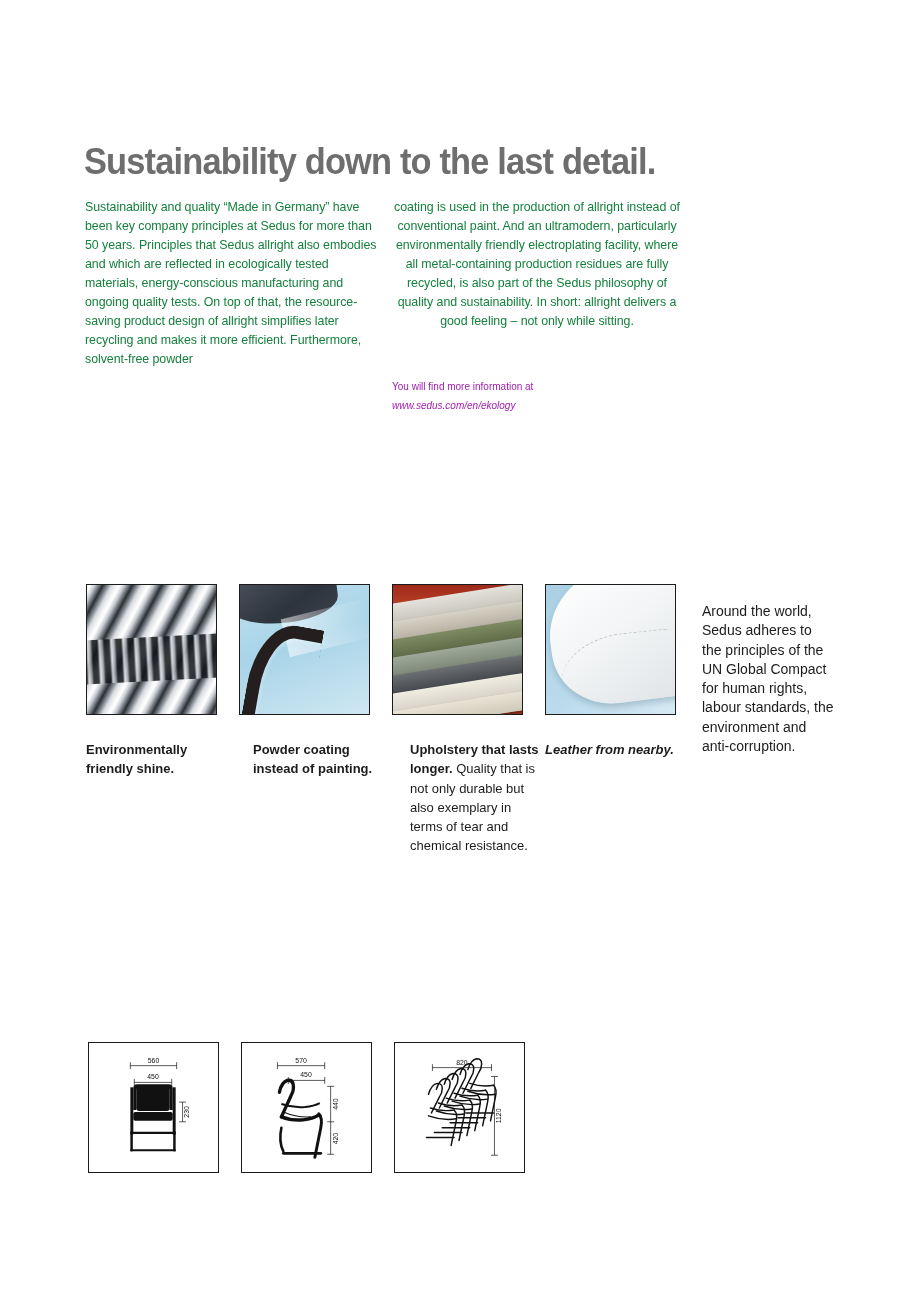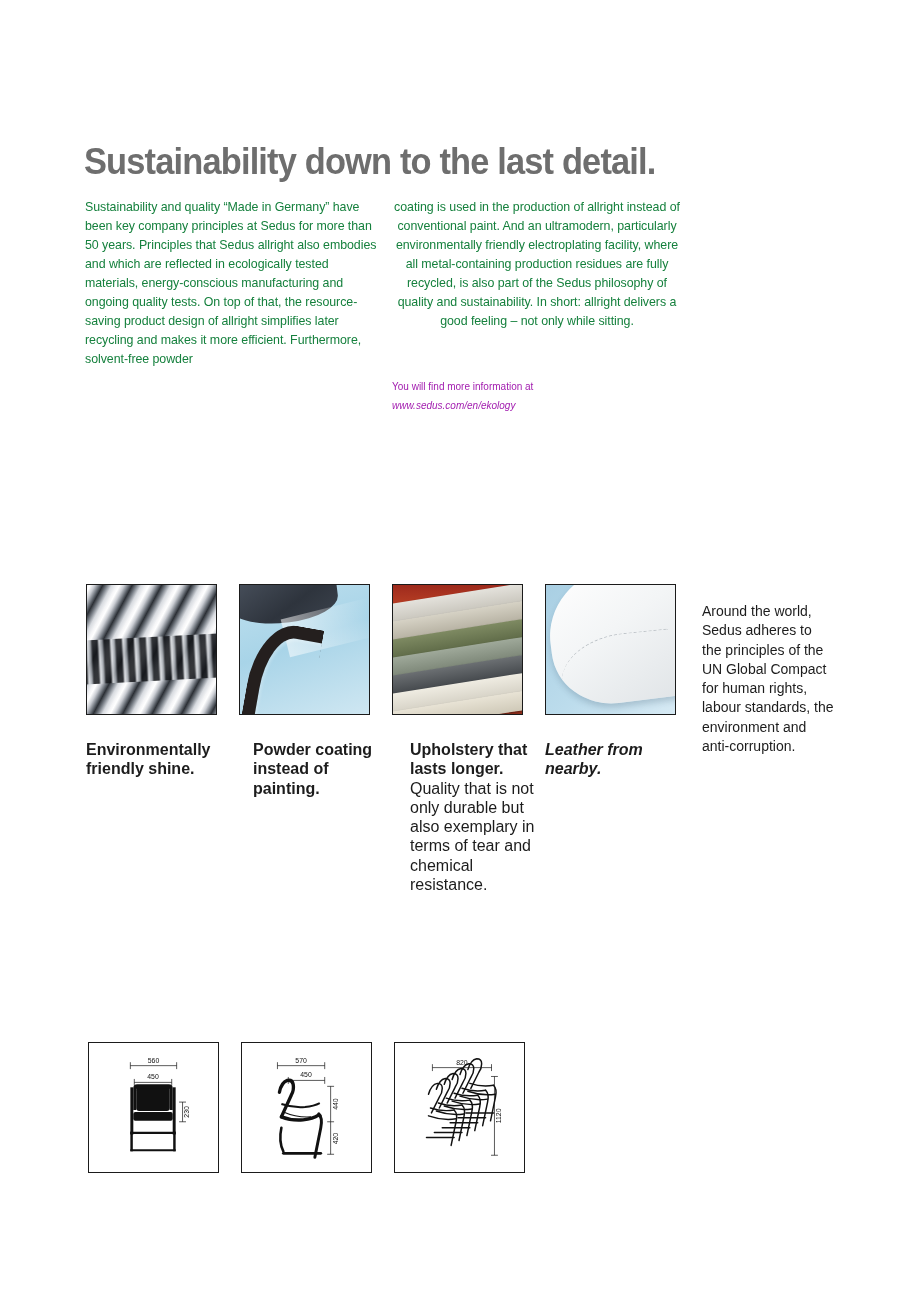--- a/index.html
+++ b/index.html
@@ -188,21 +188,21 @@
   .captions {
     position: absolute;
     left: 86px;
     top: 740px;
     width: 760px;
   }
   .caption {
     position: absolute;
     top: 0;
     width: 133px;
-    font-size: 16px;
+    font-size: 13px;
     line-height: 19.3px;
     color: #1c1c1c;
   }
   .caption .hd { font-weight: bold; }
   .cap-0 { left: 0px; }
   .cap-1 { left: 167px; }
   .cap-2 { left: 324px; }
   .cap-3 { left: 459px; font-style: italic; }
 
   

